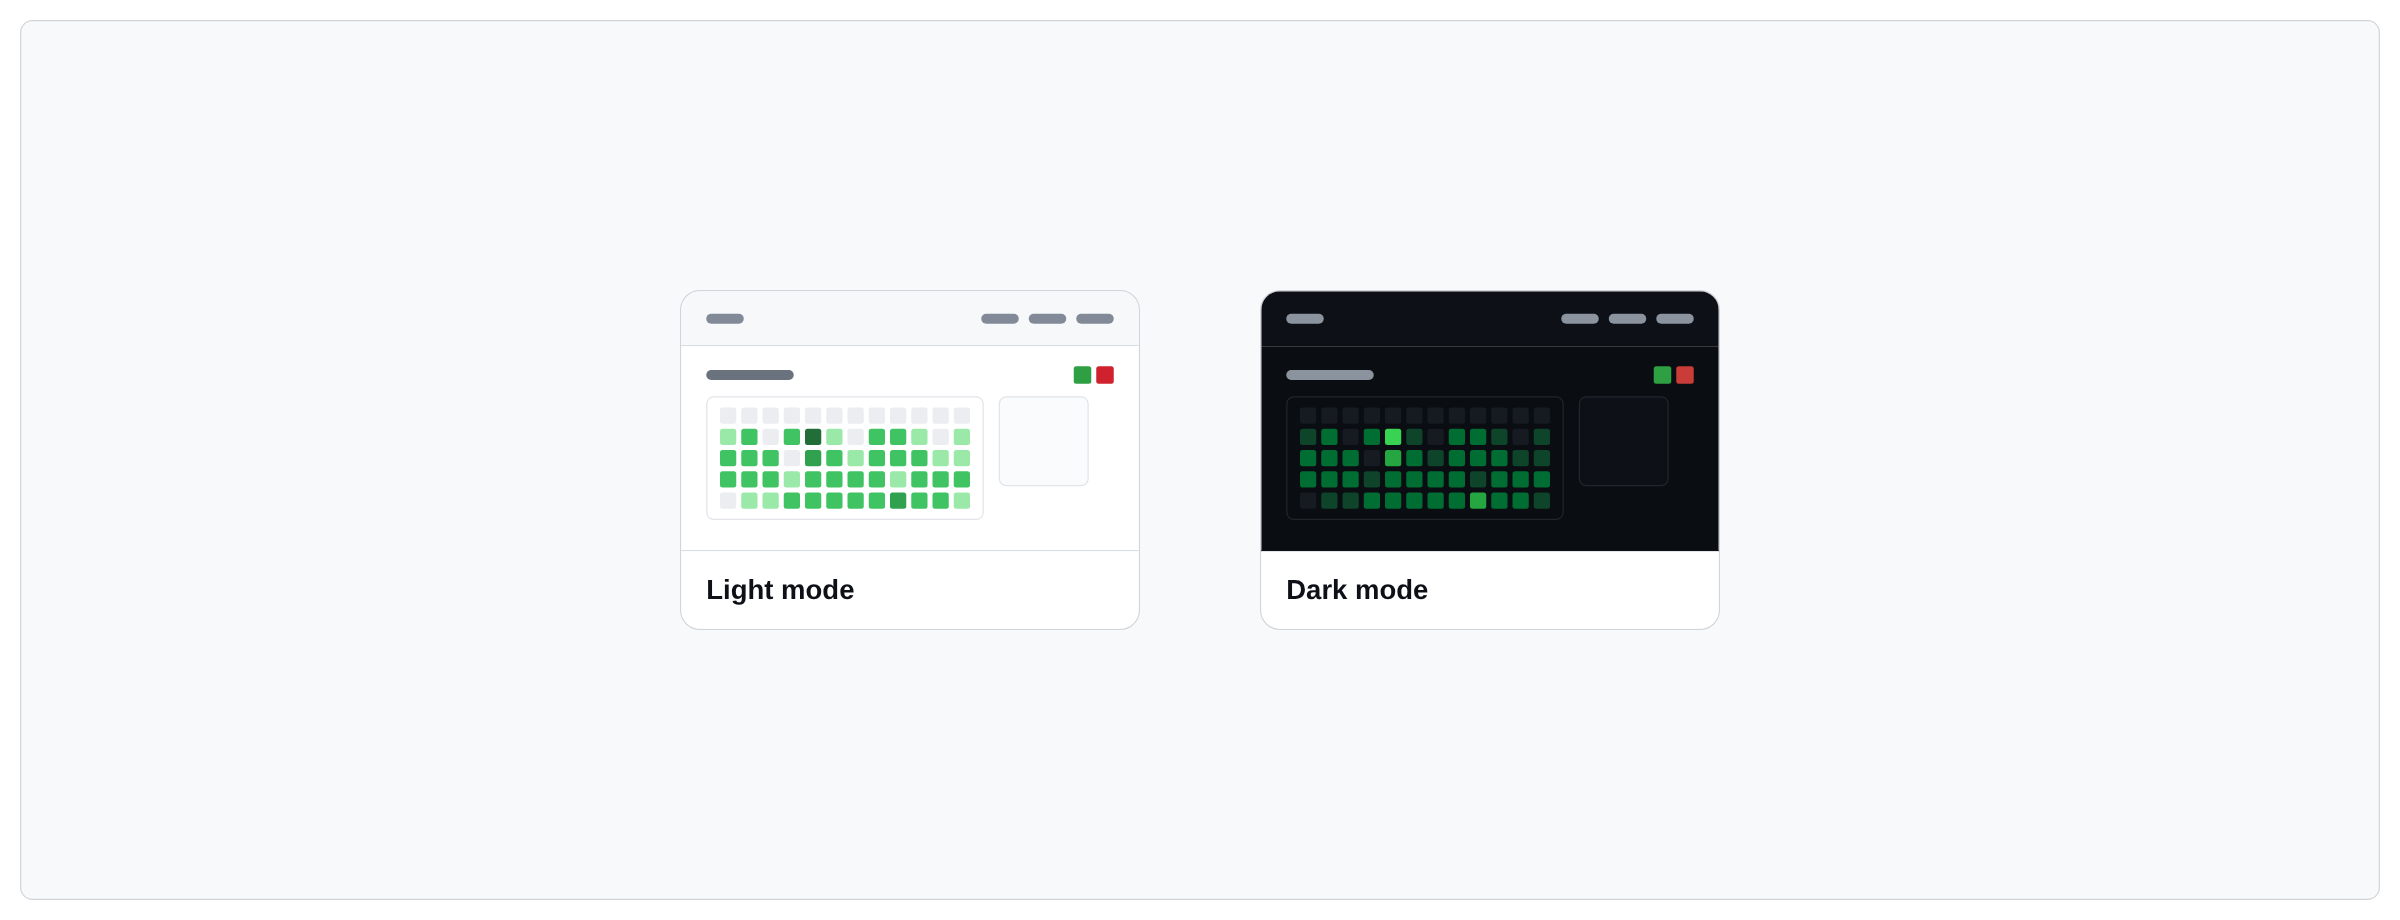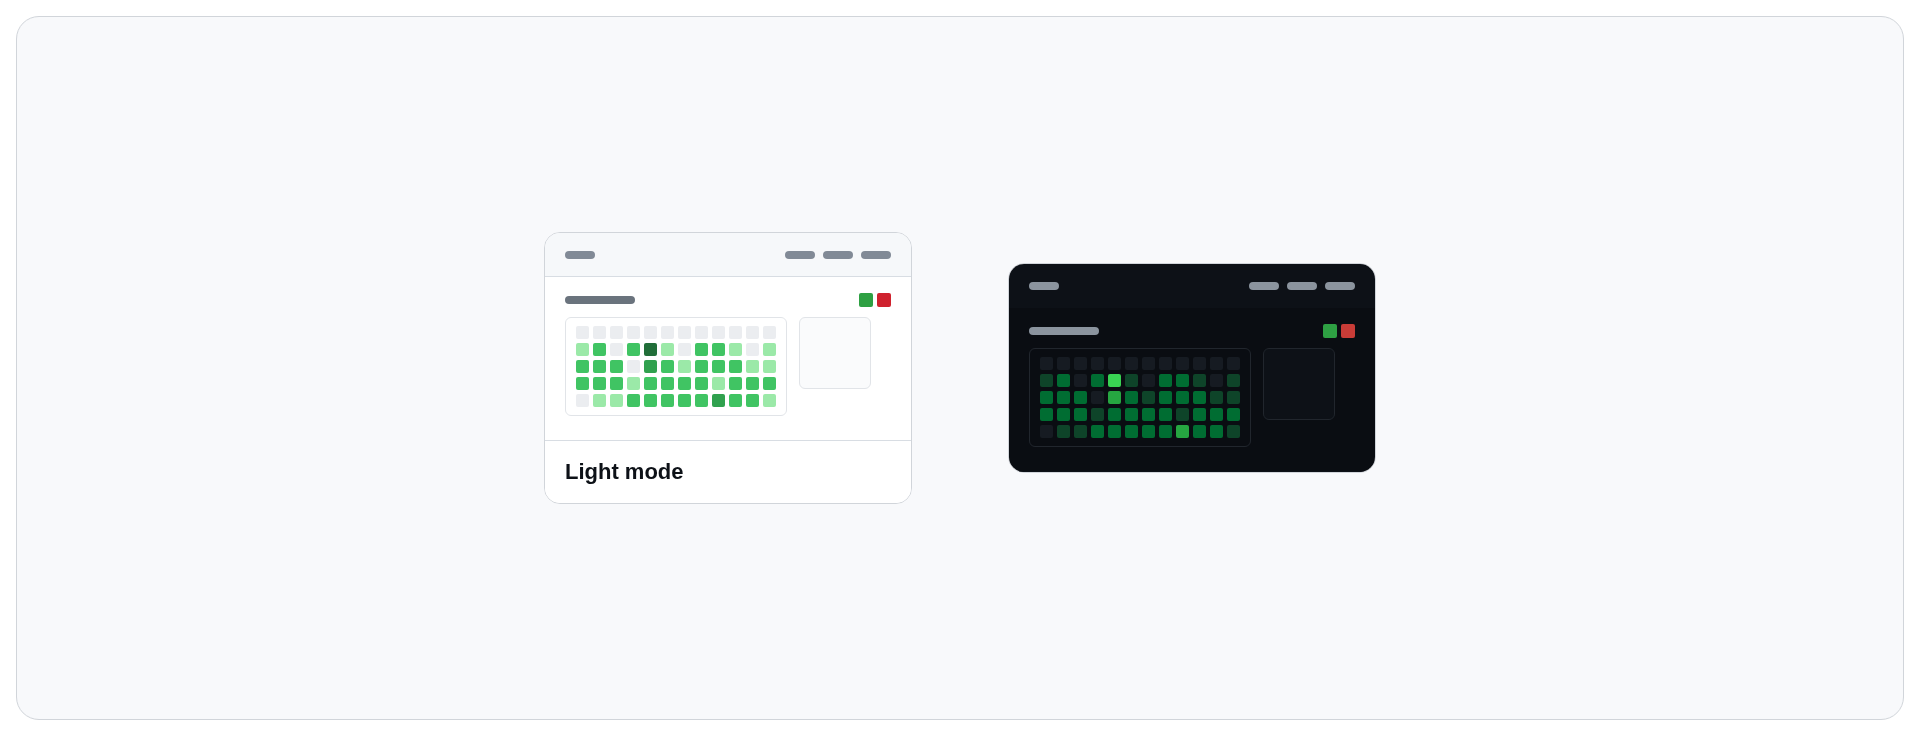--- a/index.html
+++ b/index.html
@@ -41,21 +41,21 @@
     display:flex; align-items:flex-start; justify-content:flex-start;
   }
   .page {
     width:1920px; height:736px;
     padding:16px;
   }
   .canvas {
     width:100%; height:100%;
     background: var(--page-bg);
     border:1px solid var(--page-border);
-    border-radius:23px;
+    border-radius:10px;
     display:flex; align-items:center; justify-content:center;
     gap:96px;
   }
   .card {
     width:368px;
     border:1px solid var(--page-border);
     border-radius:16px;
     overflow:hidden;
     display:flex; flex-direction:column;
     background: var(--light-bg);
@@ -320,16 +320,17 @@
                 <div class="cell c2"></div>
                 <div class="cell c3"></div>
                 <div class="cell c2"></div>
                 <div class="cell c2"></div>
                 <div class="cell c1"></div>
               </div>
             </div>
           <div class="side-panel"></div>
         </div>
       </div>
+      <div class="caption">Dark mode</div>
     </div>
 
   </div>
 </div>
 
 </body></html>

